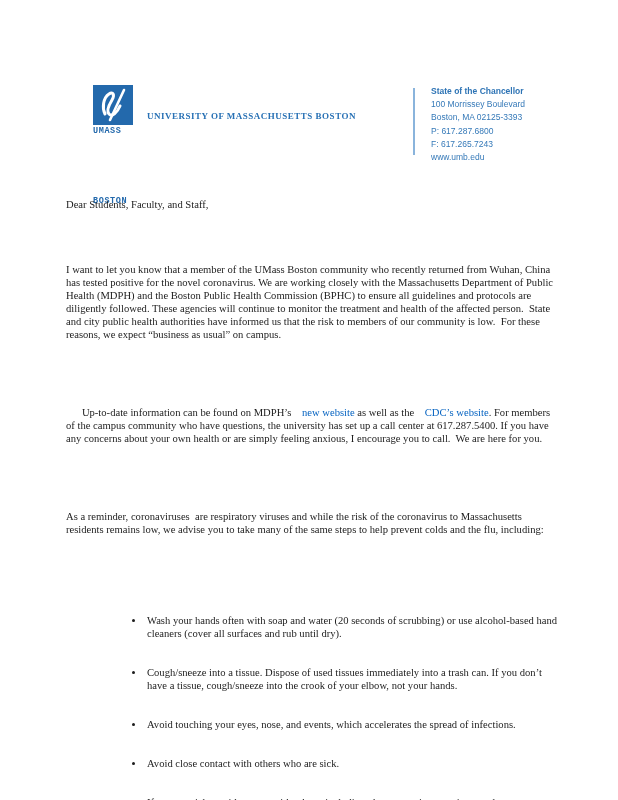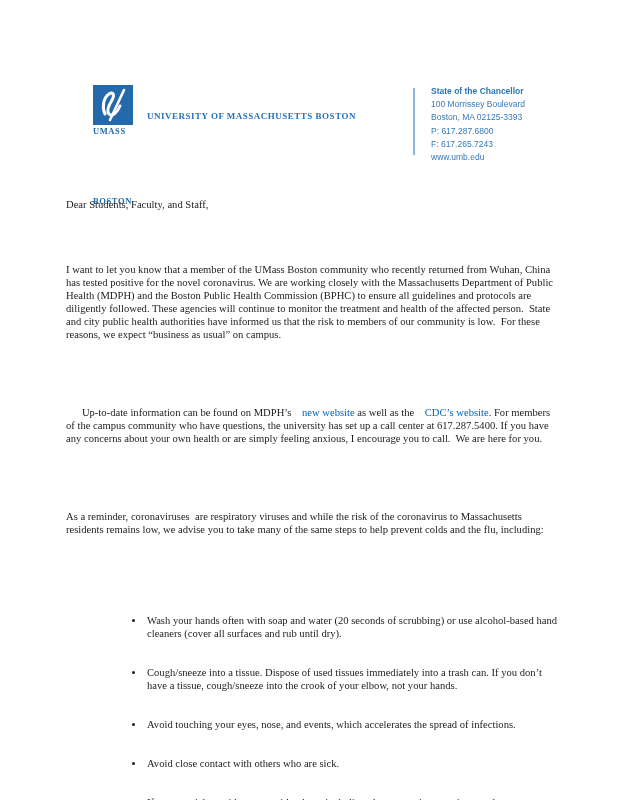--- a/index.html
+++ b/index.html
@@ -18,21 +18,21 @@
   .logo-square {
     position: absolute;
     left: 93px; top: 85px;
     width: 40px; height: 40px;
     background: #2369ac;
   }
   .logo-square svg { display: block; width: 40px; height: 40px; }
   .logo-umass, .logo-boston {
     position: absolute;
     left: 93px;
-    font-family: Liberation Serif, serif;
+    font-family: Liberation Mono, monospace;
     font-weight: bold;
     font-size: 8.5px;
     letter-spacing: 0.6px;
     color: #2369ac;
     line-height: 9px;
   }
   .logo-umass  { top: 127px; }
   .logo-boston { top: 152px; margin-top: 45px; }
 
   .wordmark {

